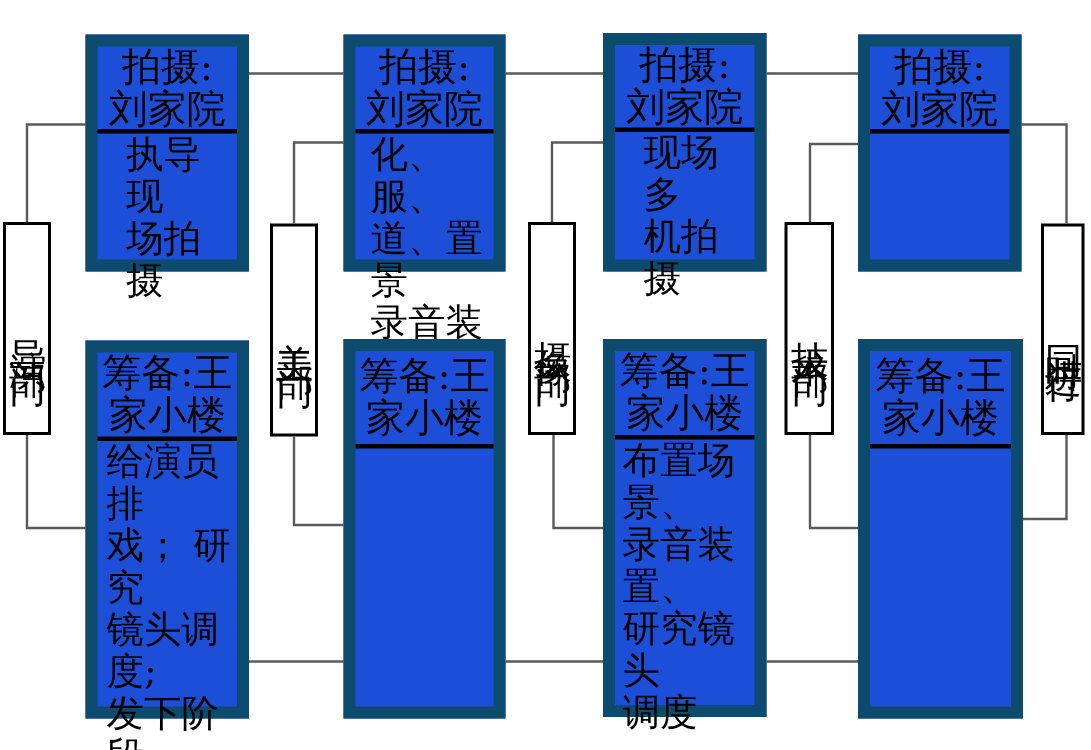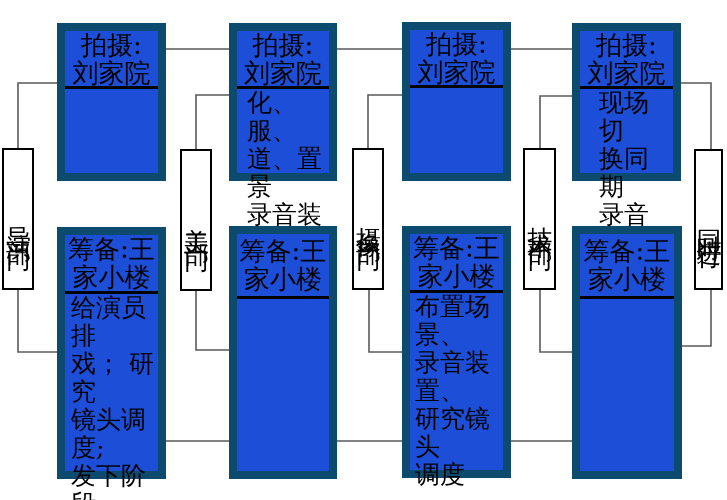--- a/index.html
+++ b/index.html
@@ -66,20 +66,22 @@
              M166 441H229 M337 441H402 M511 441H572
              M18 148V83H57 M196 149V95H229 M368 148V95H402 M540 148V96H572
              M681 83H711V149
              M18 290V352H57 M196 291V350H229 M369 290V352H402 M540 290V352H572
              M711 290V346H682" fill="none" stroke="#5a5a5a" stroke-width="1.6"></path>
   </svg>
 
   <div class="pair shoot c1">
     <div class="hd">拍摄:
 刘家院</div>
+    <div class="tk"><span>执导现
+场拍摄</span></div>
   </div>
   <div class="pair prep c1">
     <div class="hd">筹备:王
 家小楼</div>
     <div class="tk"><span>给演员排
 戏； 研究
 镜头调度;
 发下阶段
 拍摄计划</span></div>
   </div>
@@ -92,36 +94,35 @@
 录音装置</span></div>
   </div>
   <div class="pair prep c2">
     <div class="hd">筹备:王
 家小楼</div>
   </div>
 
   <div class="pair shoot c3">
     <div class="hd">拍摄:
 刘家院</div>
+    <div class="tk"><span>现场多
+机拍摄</span></div>
   </div>
   <div class="pair prep c3">
     <div class="hd">筹备:王
 家小楼</div>
     <div class="tk"><span>布置场景、
 录音装置、
 研究镜头
 调度</span></div>
   </div>
 
   <div class="pair shoot c4">
     <div class="hd">拍摄:
 刘家院</div>
-    <div class="tk"><span>现场切
-换同期
-录音</span></div>
   </div>
   <div class="pair prep c4">
     <div class="hd">筹备:王
 家小楼</div>
   </div>
 
   <div class="dept d1">导演部门</div>
   <div class="dept d2">美工部门</div>
   <div class="dept d3">摄像部门</div>
   <div class="dept d4">技术部门</div>

